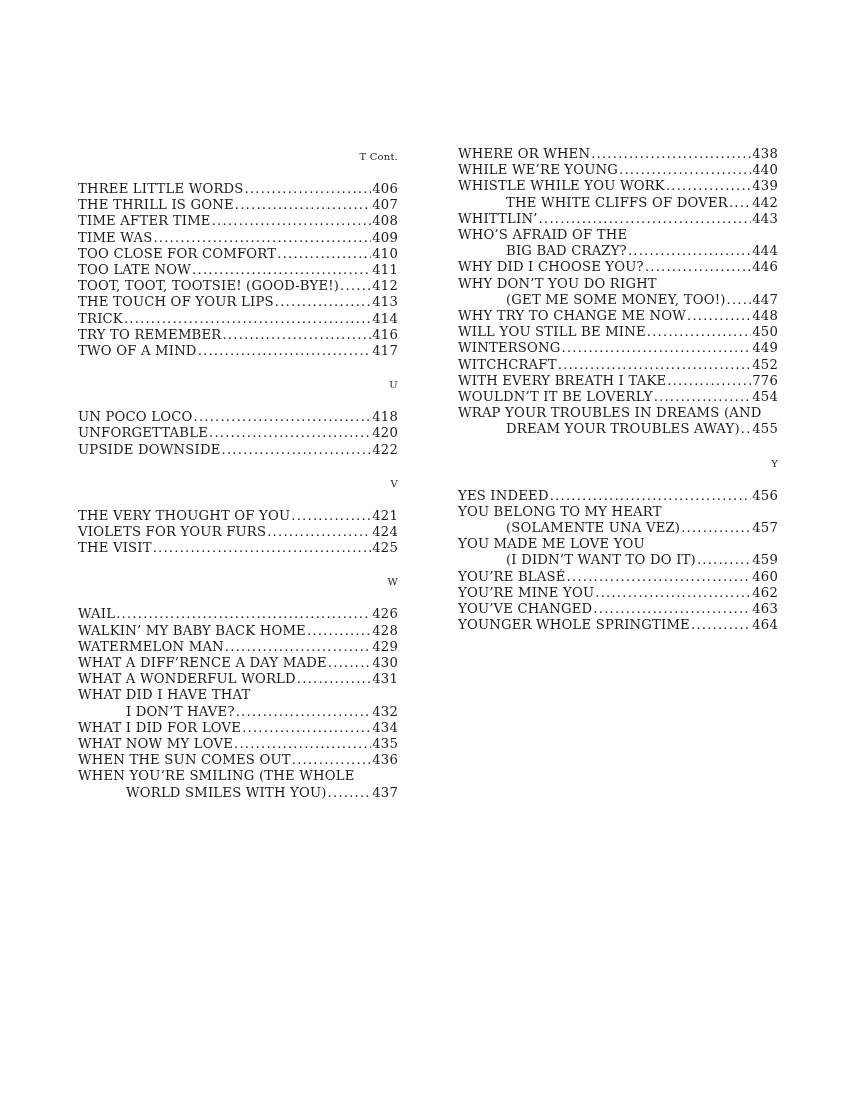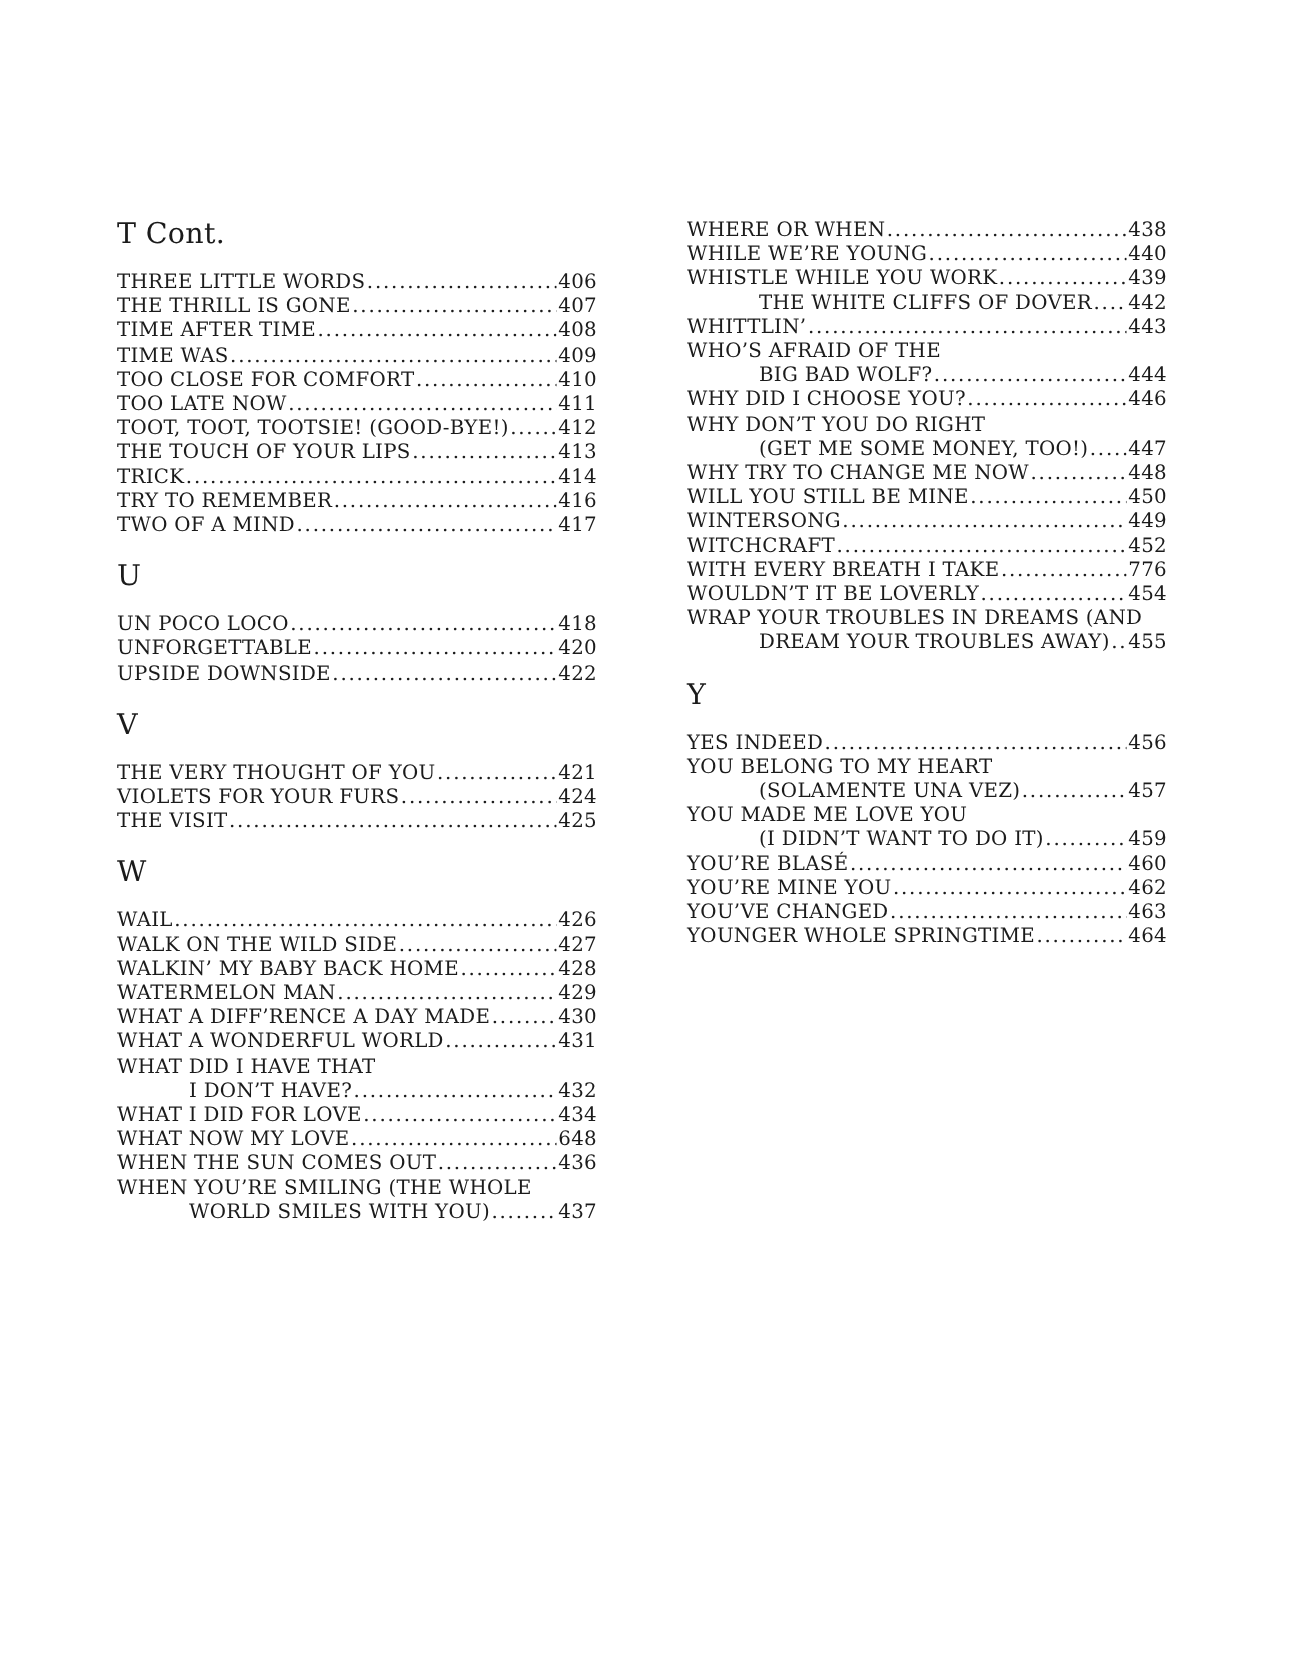--- a/index.html
+++ b/index.html
@@ -24,25 +24,25 @@
     display: flex;
     gap: 60px;
     align-items: flex-start;
   }
   .col {
     width: 320px;
     flex: 0 0 320px;
   }
   .section { margin: 0; }
   .heading {
-    text-align: left;
+    text-align: right;
     margin: 17px 0 16px 0;
     line-height: 17px;
     font-weight: normal;
-    font-size: 19px;
+    font-size: 10px;
   }
   .section.first .heading { margin-top: 2px; }
   .entries { }
   .line {
     display: flex;
     align-items: baseline;
     line-height: 16.2px;
     white-space: nowrap;
   }
   .line .title { flex: 0 0 auto; }
@@ -206,27 +206,20 @@
           <div class="entries">
             <div class="entry">
               <div class="line">
                 <span class="title">WAIL</span>
                 <span class="dots"></span>
                 <span class="pagenum">426</span>
               </div>
             </div>
             <div class="entry">
               <div class="line">
-                <span class="title">WALK ON THE WILD SIDE</span>
-                <span class="dots"></span>
-                <span class="pagenum">427</span>
-              </div>
-            </div>
-            <div class="entry">
-              <div class="line">
                 <span class="title">WALKIN’ MY BABY BACK HOME</span>
                 <span class="dots"></span>
                 <span class="pagenum">428</span>
               </div>
             </div>
             <div class="entry">
               <div class="line">
                 <span class="title">WATERMELON MAN</span>
                 <span class="dots"></span>
                 <span class="pagenum">429</span>
@@ -260,21 +253,21 @@
               <div class="line">
                 <span class="title">WHAT I DID FOR LOVE</span>
                 <span class="dots"></span>
                 <span class="pagenum">434</span>
               </div>
             </div>
             <div class="entry">
               <div class="line">
                 <span class="title">WHAT NOW MY LOVE</span>
                 <span class="dots"></span>
-                <span class="pagenum">648</span>
+                <span class="pagenum">435</span>
               </div>
             </div>
             <div class="entry">
               <div class="line">
                 <span class="title">WHEN THE SUN COMES OUT</span>
                 <span class="dots"></span>
                 <span class="pagenum">436</span>
               </div>
             </div>
             <div class="entry">
@@ -326,21 +319,21 @@
                 <span class="title">WHITTLIN’</span>
                 <span class="dots"></span>
                 <span class="pagenum">443</span>
               </div>
             </div>
             <div class="entry">
               <div class="line">
                 <span class="title">WHO’S AFRAID OF THE</span>
               </div>
               <div class="line cont">
-                <span class="title">BIG BAD WOLF?</span>
+                <span class="title">BIG BAD CRAZY?</span>
                 <span class="dots"></span>
                 <span class="pagenum">444</span>
               </div>
             </div>
             <div class="entry">
               <div class="line">
                 <span class="title">WHY DID I CHOOSE YOU?</span>
                 <span class="dots"></span>
                 <span class="pagenum">446</span>
               </div>

